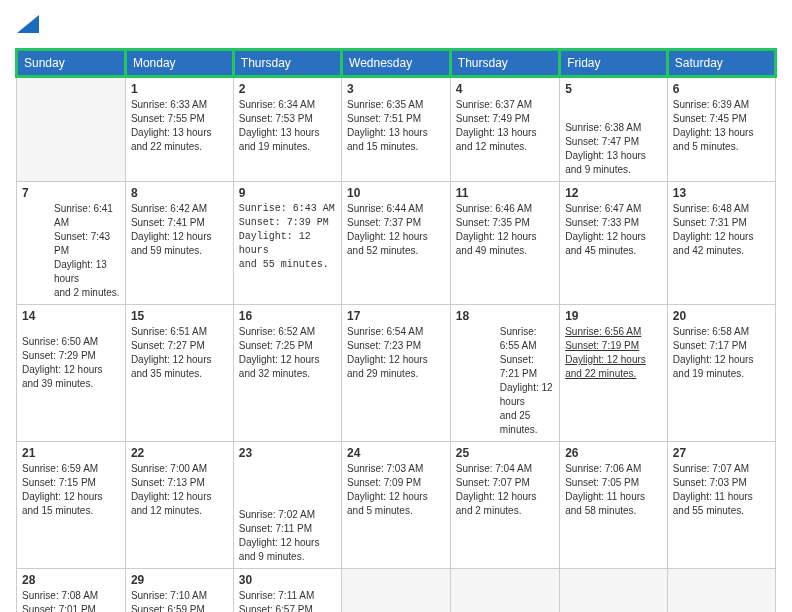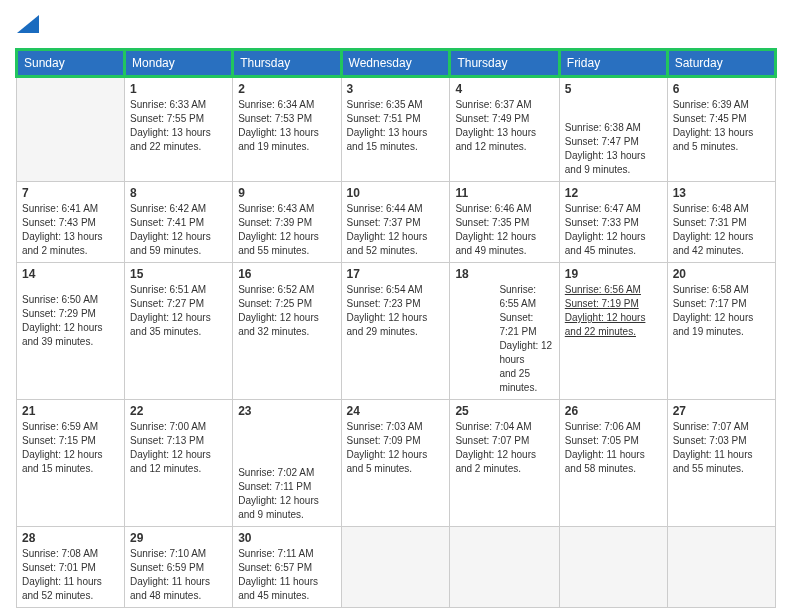--- a/index.html
+++ b/index.html
@@ -157,35 +157,35 @@
             <div class="day-number">6</div>
             <div class="day-info" style="white-space: pre-line;">Sunrise: 6:39 AM
 Sunset: 7:45 PM
 Daylight: 13 hours
 and 5 minutes.</div>
           </td>
         </tr>
         <tr>
           <td>
             <div class="day-number">7</div>
-            <div class="day-info" style="white-space: pre-line;">Sunrise: 6:41 AM
+            <div class="day-info" style="white-space: pre-line; margin-left: 32px;">Sunrise: 6:41 AM
 Sunset: 7:43 PM
 Daylight: 13 hours
 and 2 minutes.</div>
           </td>
           <td>
             <div class="day-number">8</div>
             <div class="day-info" style="white-space: pre-line;">Sunrise: 6:42 AM
 Sunset: 7:41 PM
 Daylight: 12 hours
 and 59 minutes.</div>
           </td>
           <td>
             <div class="day-number">9</div>
-            <div class="day-info" style="white-space: pre-line;">Sunrise: 6:43 AM
+            <div class="day-info" style="white-space: pre-line; font-family: Liberation Mono, monospace;">Sunrise: 6:43 AM
 Sunset: 7:39 PM
 Daylight: 12 hours
 and 55 minutes.</div>
           </td>
           <td>
             <div class="day-number">10</div>
             <div class="day-info" style="white-space: pre-line;">Sunrise: 6:44 AM
 Sunset: 7:37 PM
 Daylight: 12 hours
 and 52 minutes.</div>

